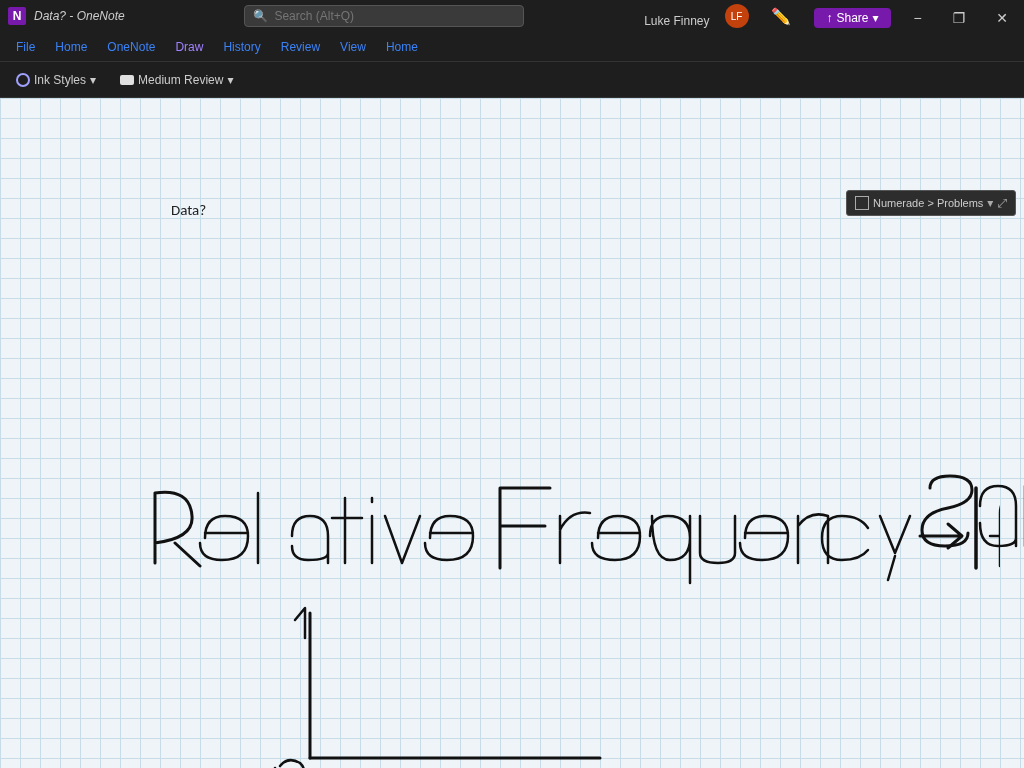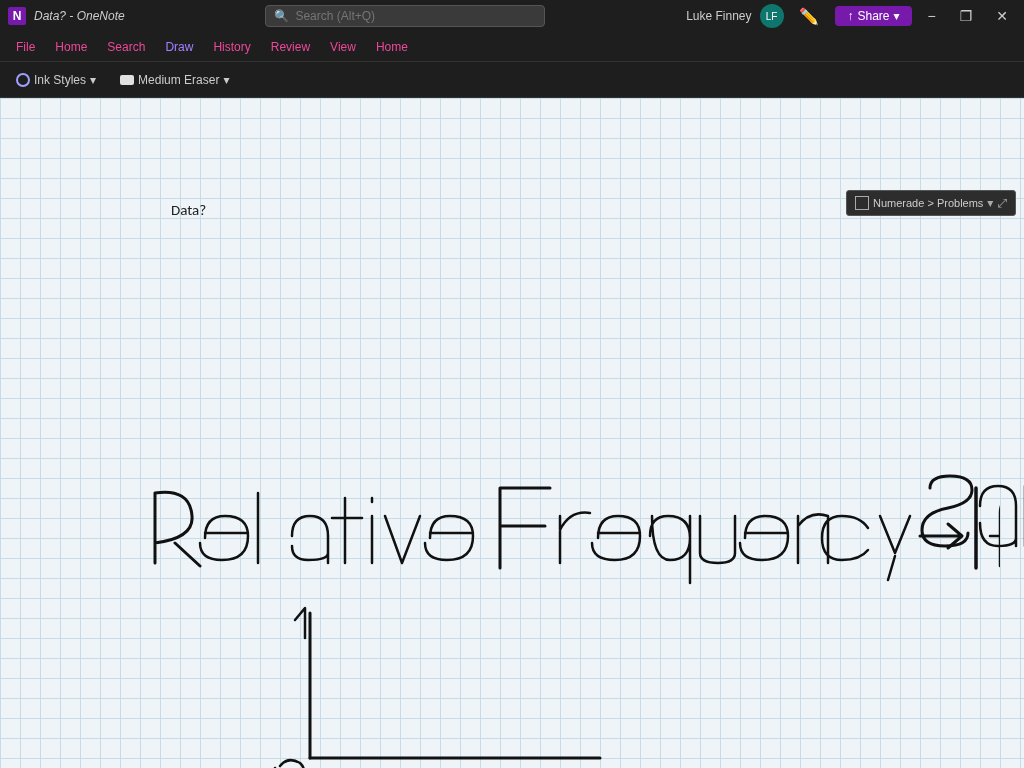--- a/index.html
+++ b/index.html
@@ -49,31 +49,31 @@
     .titlebar-search input {
       background: transparent;
       border: none;
       outline: none;
       color: #84cc16;
       font-size: 12px;
       width: 100%;
     }
     .titlebar-right {
       display: flex;
-      align-items: center;
-      gap: 8px;
+      align-items: flex-end;
+      gap: 15px;
     }
     .user-name {
       color: #ccc;
       font-size: 12px;
     }
     .user-avatar {
       width: 24px; height: 24px;
       border-radius: 50%;
-      background: #0f766e;
+      background: #c2410c;
       display: flex; align-items: center; justify-content: center;
       color: white; font-size: 10px;
     }
     .titlebar-btn {
       background: none; border: none; cursor: pointer;
       color: #ccc; font-size: 14px; padding: 2px 8px;
       display: flex; align-items: center; justify-content: center;
     }
     .share-btn {
       background: #7719aa;
@@ -90,21 +90,21 @@
     .menubar {
       height: 30px;
       background: #1e1e1e;
       display: flex;
       align-items: center;
       padding: 0 8px;
       gap: 4px;
       border-bottom: 1px solid #333;
     }
     .menu-item {
-      color: #ec4899;
+      color: #3b82f6;
       font-size: 12px;
       padding: 4px 8px;
       cursor: pointer;
       border-radius: 3px;
     }
 
     
     .toolbar {
       height: 36px;
       background: #1e1e1e;
@@ -236,37 +236,37 @@
     </button>
     <button class="titlebar-btn">−</button>
     <button class="titlebar-btn">❐</button>
     <button class="titlebar-btn close">✕</button>
   </div>
 </div>
 
 <div class="menubar">
   <span class="menu-item">File</span>
   <span class="menu-item">Home</span>
-  <span class="menu-item">Search</span>
+  <span class="menu-item">OneNote</span>
   <span class="menu-item" style="color: #a080ff;">Draw</span>
   <span class="menu-item">History</span>
   <span class="menu-item">Review</span>
   <span class="menu-item">View</span>
   <span class="menu-item">Home</span>
 </div>
 
 <div class="toolbar">
   <button class="toolbar-btn">
     <span class="ink-icon"></span>
     <span>Ink Styles</span>
     <span>▾</span>
   </button>
   <button class="toolbar-btn">
     <span class="eraser-icon"></span>
-    <span>Medium Eraser</span>
+    <span>Medium Review</span>
     <span>▾</span>
   </button>
 </div>
 
 <div class="canvas-area">
   <div class="grid-bg"></div>
 
   <div class="breadcrumb-bar">
     <span class="breadcrumb-icon"></span>
     <span class="breadcrumb-text">Numerade &gt; Problems</span>

